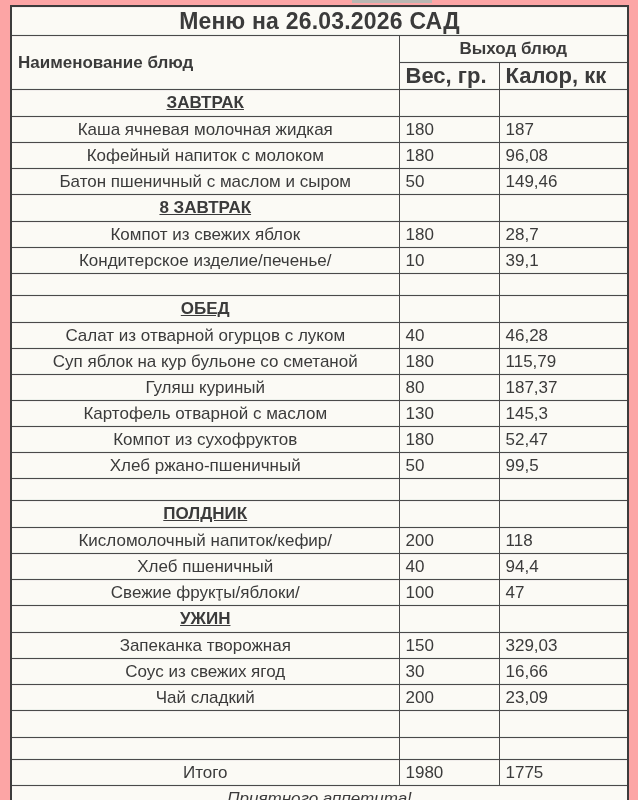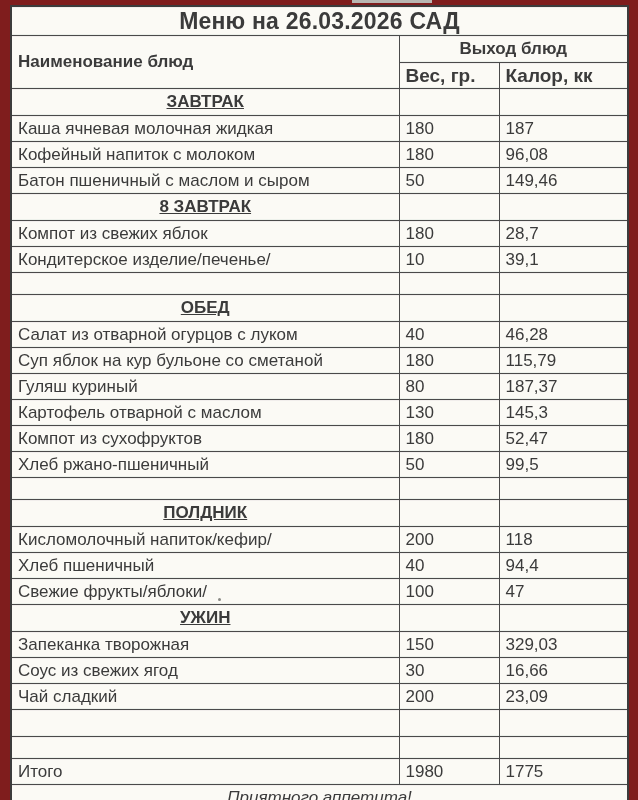--- a/index.html
+++ b/index.html
@@ -5,21 +5,21 @@
   html, body {
     margin: 0;
     padding: 0;
     background: #e9e7e2;
     font-family: "Liberation Sans", "DejaVu Sans", sans-serif;
   }
   .page {
     position: relative;
     width: 638px;
     height: 800px;
-    background: #7f1d1d;
+    background: #fca5a5;
     overflow: hidden;
     color: #3b3b3b;
     box-sizing: border-box;
   }
   table.menu {
     position: absolute;
     left: 10px;
     top: 5px;
     width: 617px;
     border-collapse: collapse;
@@ -58,28 +58,28 @@
   .group-h {
     height: 26px;
     text-align: center;
     font-weight: bold;
     font-size: 17px;
   }
   .sub-h {
     height: 25px;
     text-align: left;
     font-weight: bold;
-    font-size: 19px;
+    font-size: 22px;
   }
   tr.r-section td { height: 26px; font-weight: bold; text-decoration: underline; }
   tr.r-section td.c-name { text-align: center; }
   tr.r-item td, tr.r-total td { height: 25px; }
   tr.r-empty td { height: 21px; }
   tr.r-empty.tall td { height: 26px; }
-  td.c-name { text-align: left; }
+  td.c-name { text-align: center; }
   td.c-num { text-align: left; }
   tr.footer-row td {
     height: 25px;
     text-align: center;
     font-style: italic;
     font-size: 17px;
   }
   .speckle {
     position: absolute;
     left: 218px;

